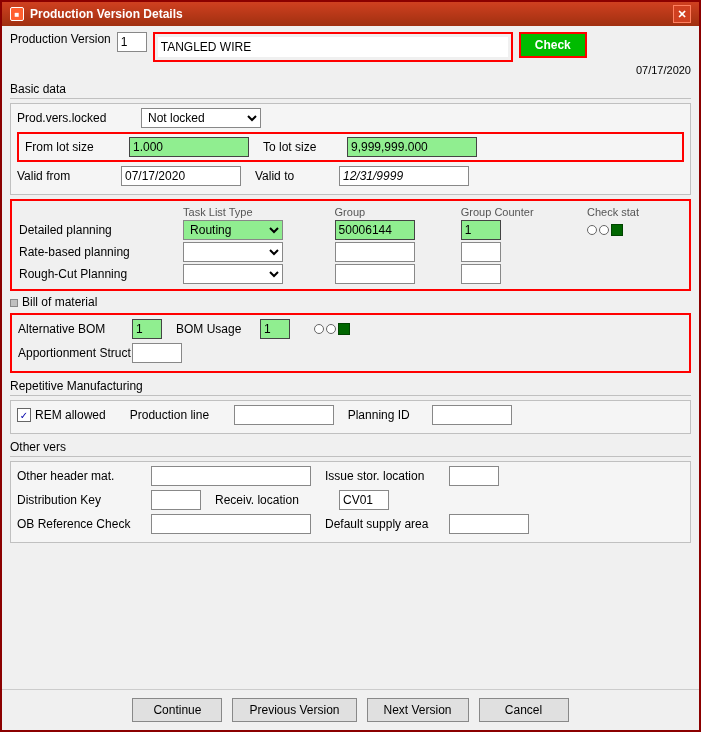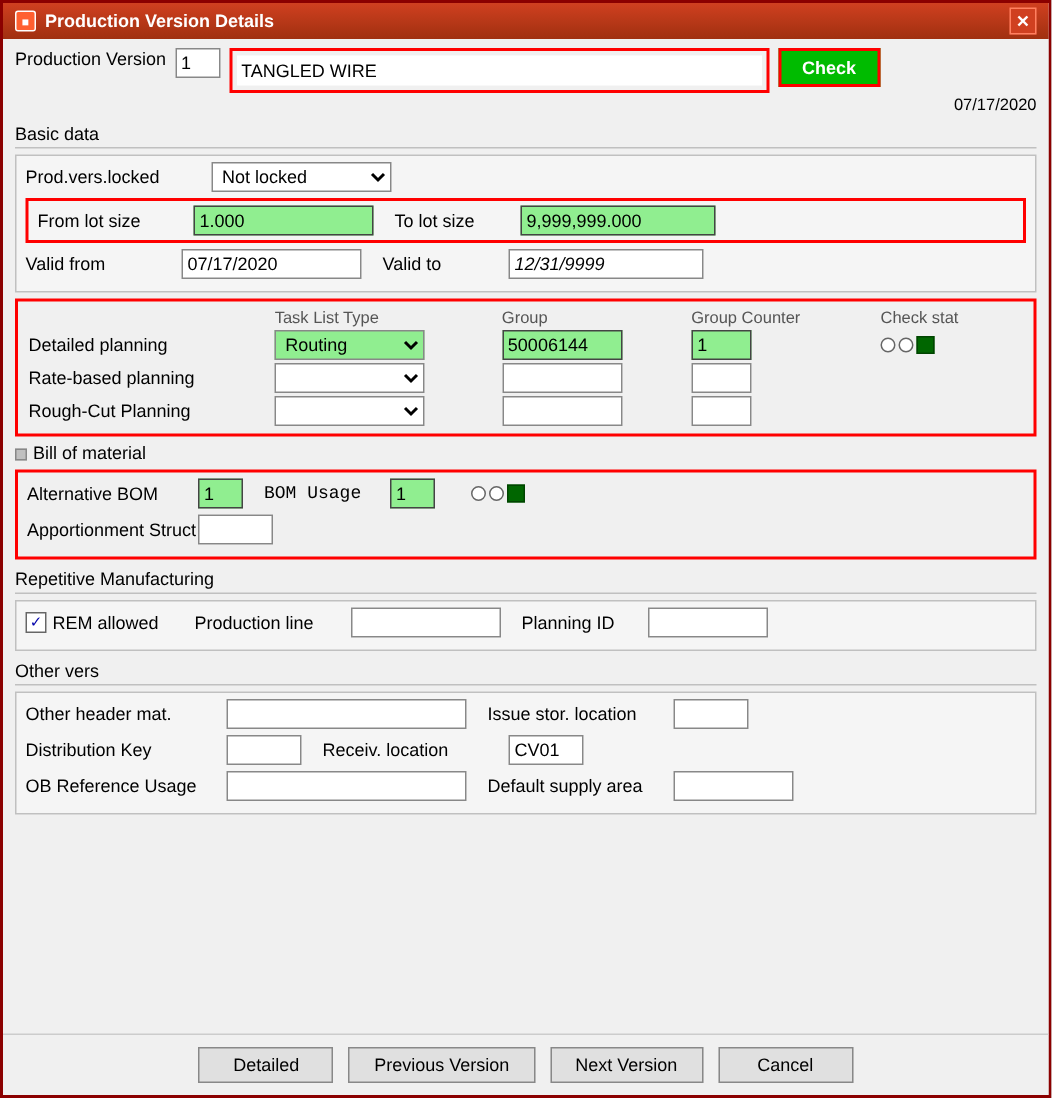--- a/index.html
+++ b/index.html
@@ -322,21 +322,21 @@
     </div>
 
     <div style="display:flex; align-items:center; gap:4px; margin-bottom:2px;">
       <div style="width:8px;height:8px;background:#c0c0c0;border:1px solid #888;"></div>
       <span class="section-header" style="margin:0; border:none;">Bill of material</span>
     </div>
     <div style="border:2px solid red; padding:4px 6px; margin-bottom:4px;">
       <div class="row">
         <span class="label" style="width:110px;">Alternative BOM</span>
         <input class="input-field input-green" style="width: 30px;" value="1">
-        <span class="label" style="width:80px; margin-left:10px;font-family:Liberation Mono, monospace;">BOM Usage</span>
+        <span class="label" style="width:80px; margin-left:10px;">BOM Usage</span>
         <input class="input-field input-green" style="width: 30px;" value="1">
         <div style="margin-left:20px;">
           <div class="circle-row">
             <span class="circle-indicator"></span>
             <span class="circle-indicator"></span>
             <span style="display:inline-block;width:12px;height:12px;background:#006600;border:1px solid #004400;"></span>
           </div>
         </div>
       </div>
       <div class="row">
@@ -371,28 +371,28 @@
         <span class="label" style="margin-left:10px; width:120px;">Issue stor. location</span>
         <input class="input-field" style="width: 50px;" value="">
       </div>
       <div class="row">
         <span class="label" style="width:130px;">Distribution Key</span>
         <input class="input-field" style="width: 50px;" value="">
         <span class="label" style="margin-left:10px; width:120px;">Receiv. location</span>
         <input class="input-field" style="width: 50px;" value="CV01">
       </div>
       <div class="row">
-        <span class="label" style="width:130px;">OB Reference Usage</span>
+        <span class="label" style="width:130px;">OB Reference Check</span>
         <input class="input-field" style="width: 160px;" value="">
         <span class="label" style="margin-left:10px; width:120px;">Default supply area</span>
         <input class="input-field" style="width: 80px;" value="">
       </div>
     </div>
 
   </div>
 
   <div class="footer">
-    <button class="footer-btn">Detailed</button>
+    <button class="footer-btn">Continue</button>
     <button class="footer-btn">Previous Version</button>
     <button class="footer-btn">Next Version</button>
     <button class="footer-btn">Cancel</button>
   </div>
 </div>
 
 </body></html>

